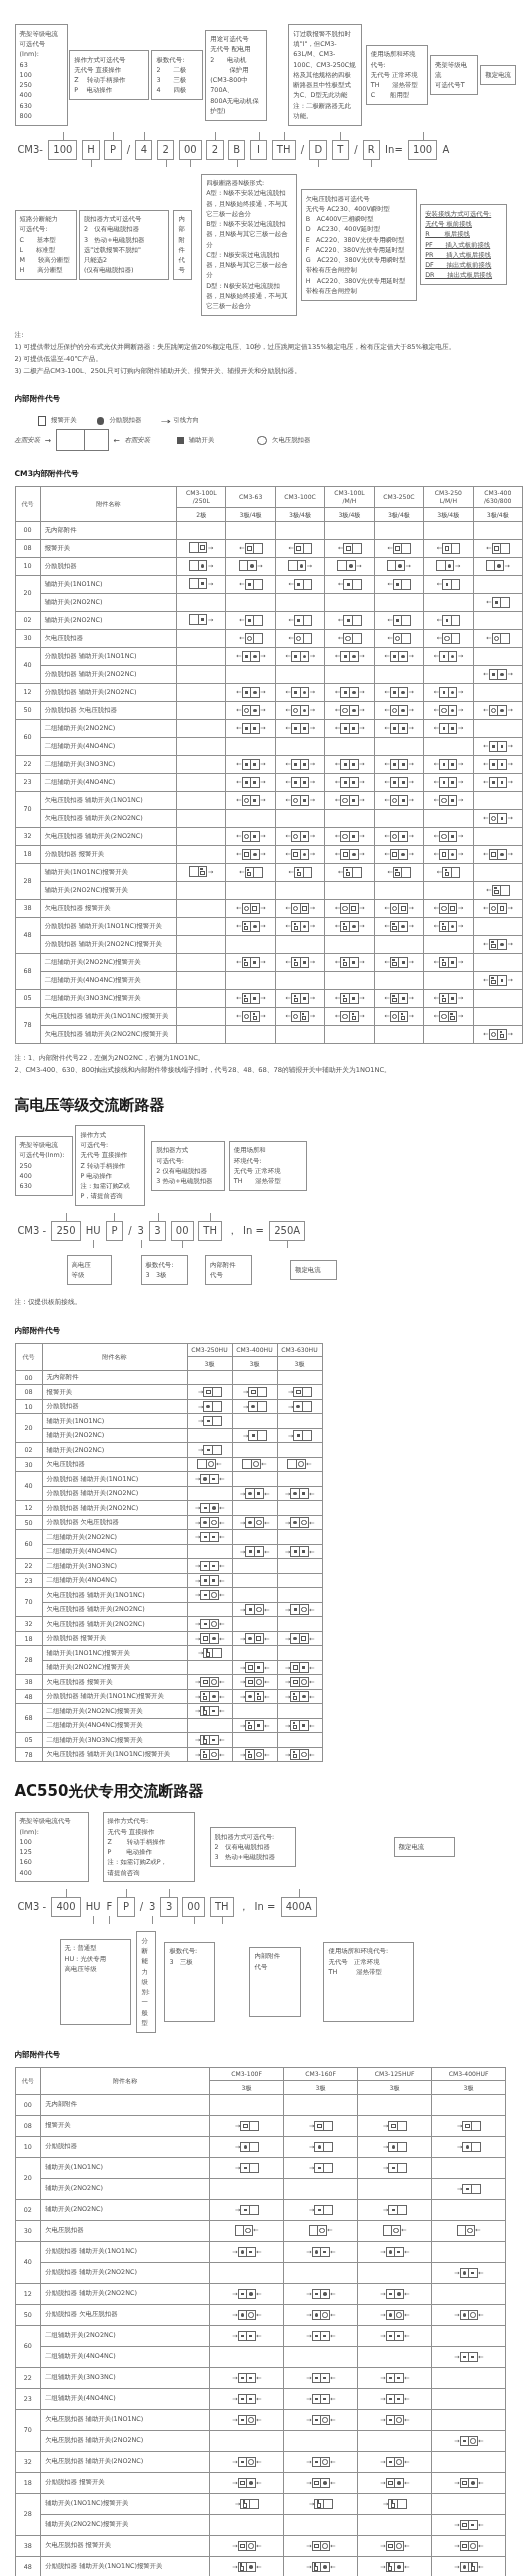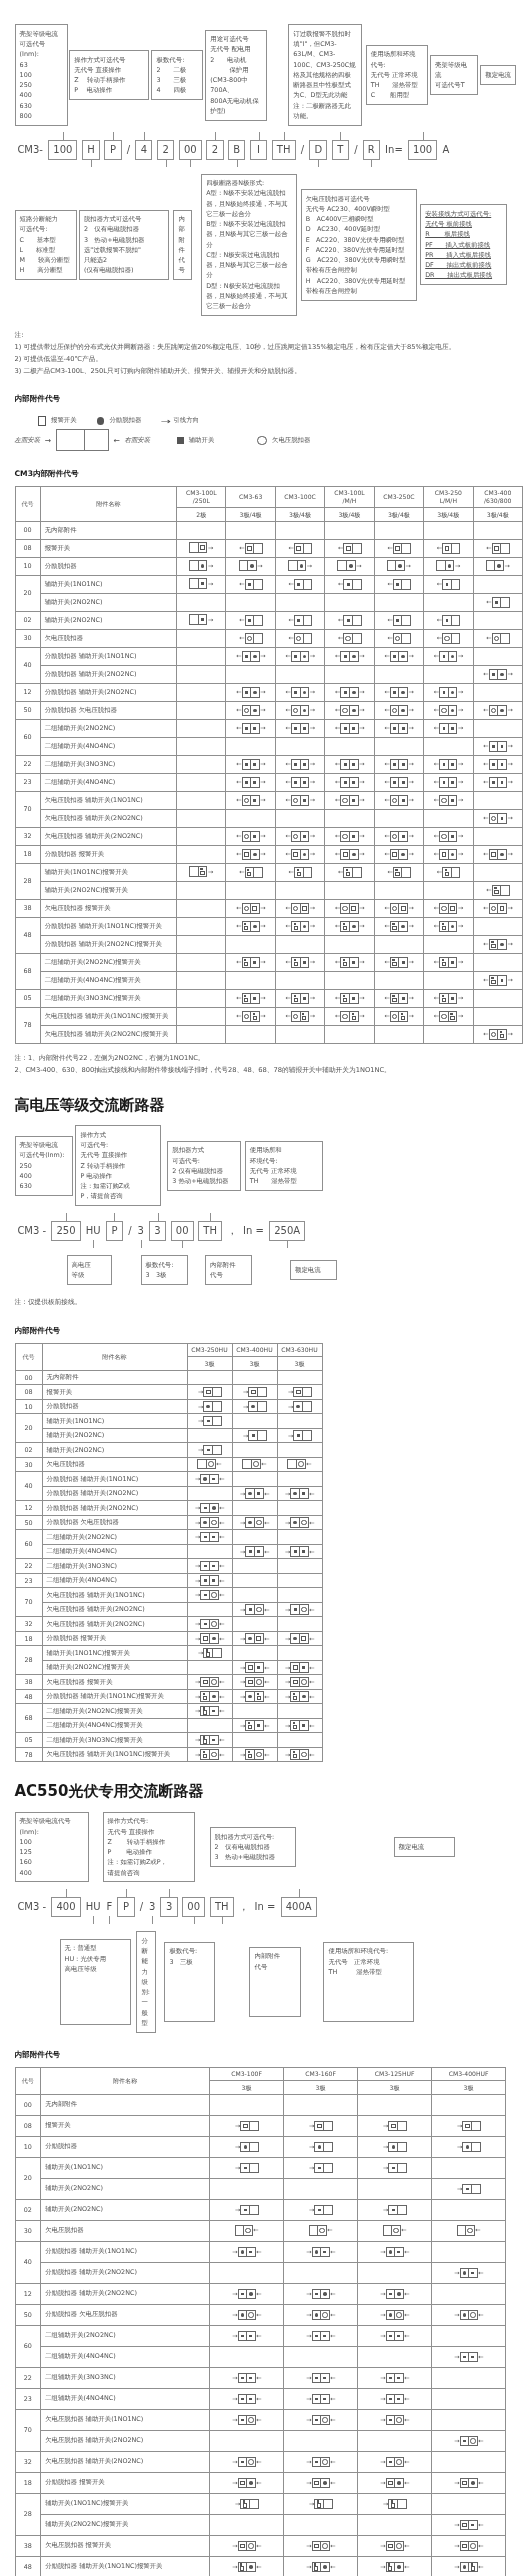--- a/index.html
+++ b/index.html
@@ -1896,21 +1896,21 @@
 
   <div class="h1">高电压等级交流断路器</div>
   <div id="s2-top" class="orow">
       <div class="optbox" style="width: 58px;">
         <div class="obl">壳架等级电流</div>
         <div class="obl">可选代号(Inm):</div>
         <div class="obl">250</div>
         <div class="obl">400</div>
         <div class="obl">630</div>
       </div>
-      <div class="optbox" style="width: 86px; margin-left: 2.9px;">
+      <div class="optbox" style="width: 70px; margin-left: 2.9px;">
         <div class="obl">操作方式</div>
         <div class="obl">可选代号:</div>
         <div class="obl">无代号 直接操作</div>
         <div class="obl">Z 转动手柄操作</div>
         <div class="obl">P 电动操作</div>
         <div class="obl">注：如需订购Z或</div>
         <div class="obl">P，请提前咨询</div>
       </div>
       <div class="optbox" style="width: 74px; margin-left: 5.8px;">
         <div class="obl">脱扣器方式</div>

